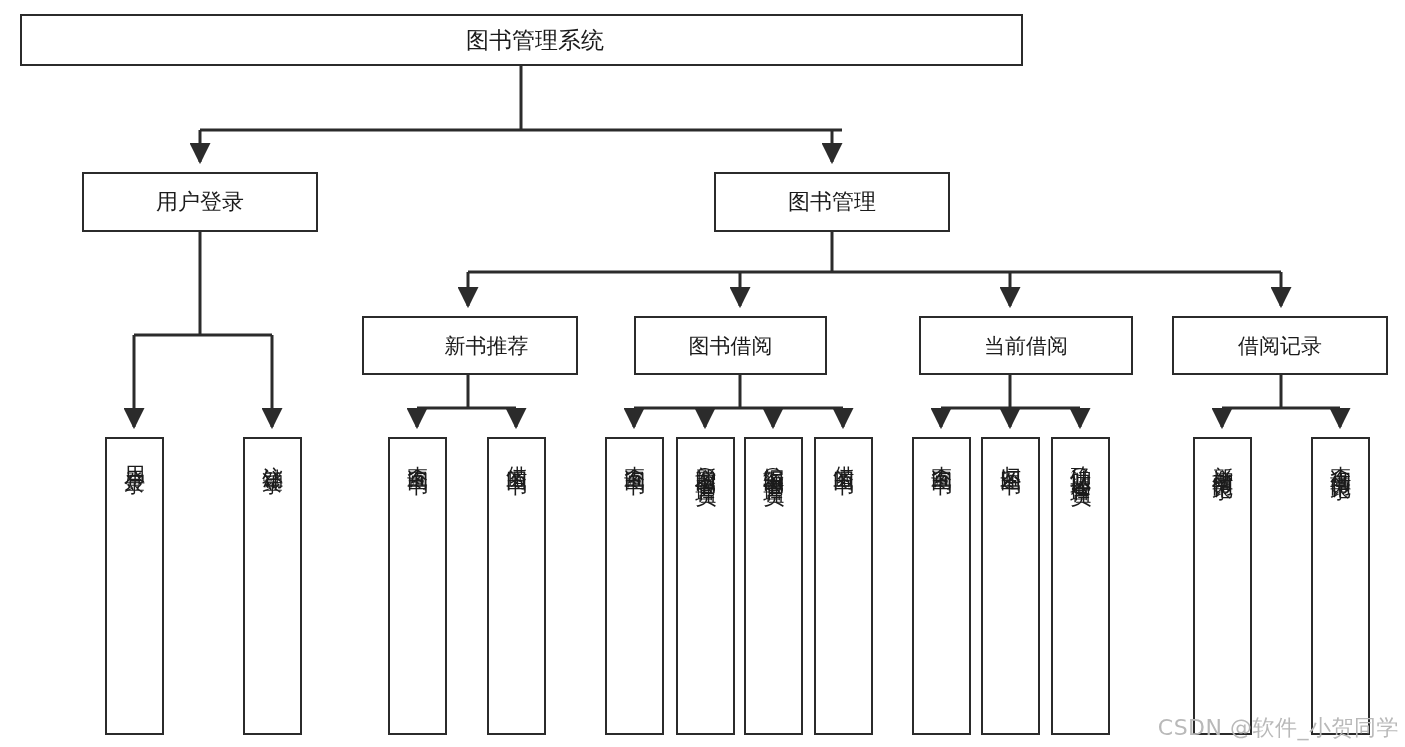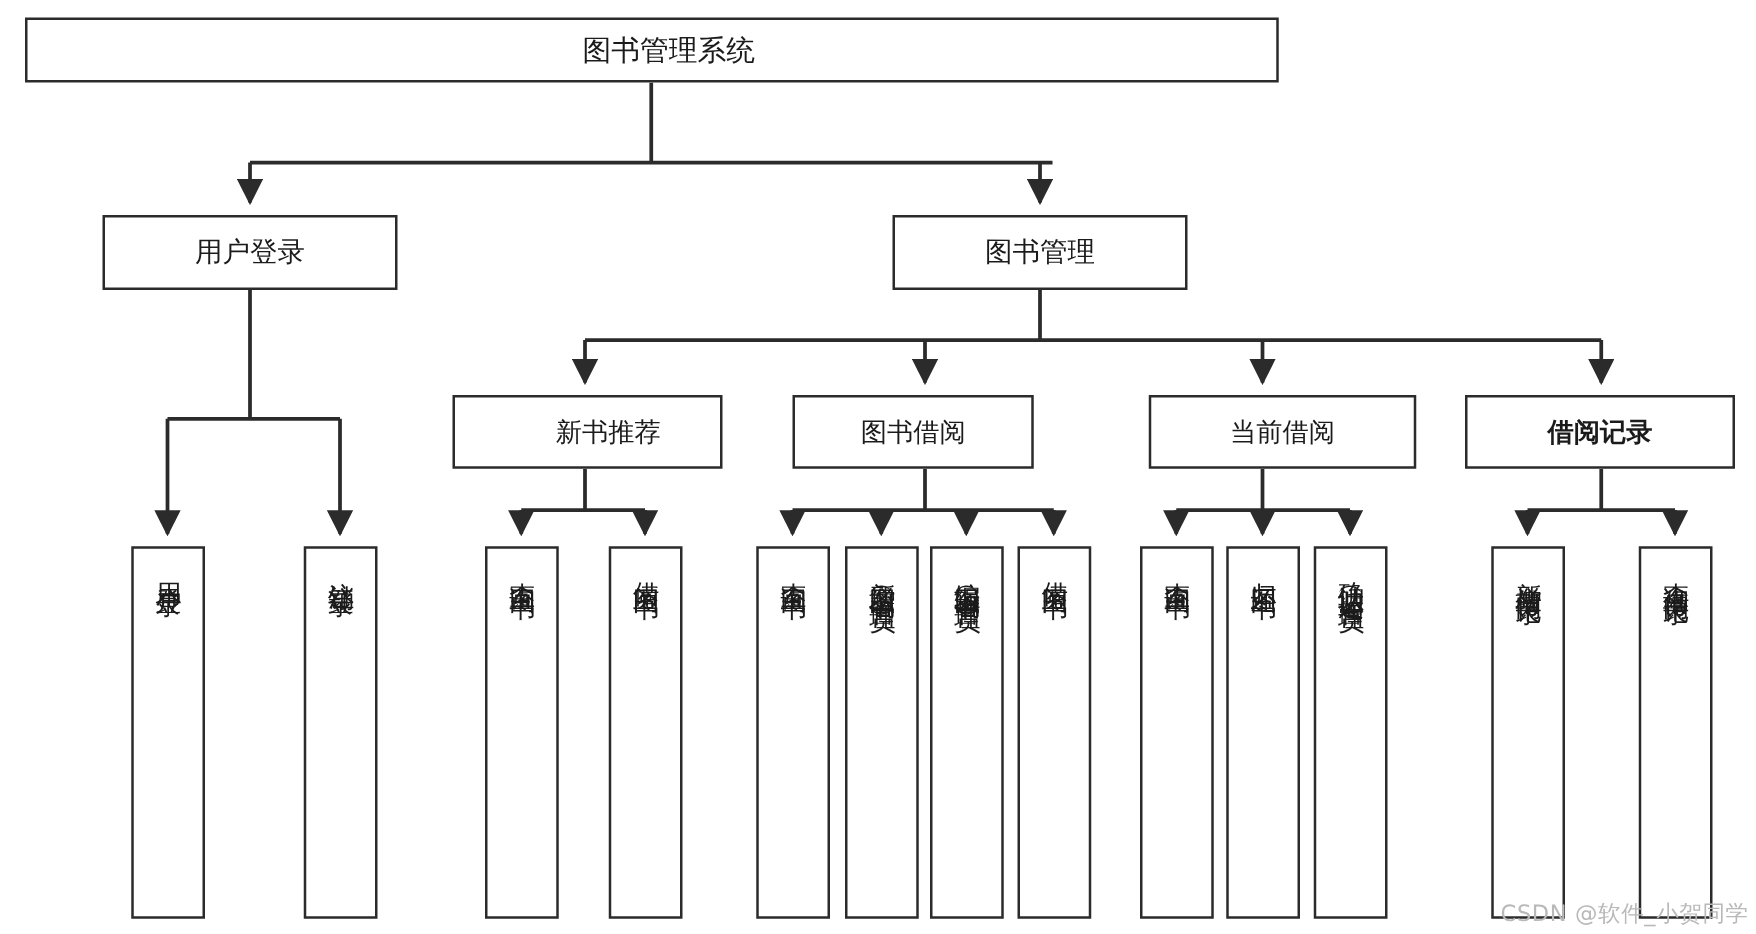--- a/index.html
+++ b/index.html
@@ -57,21 +57,21 @@
   .vtext {
     writing-mode: vertical-rl;
     text-orientation: upright;
     letter-spacing: 3px;
     white-space: nowrap;
   }
   .watermark {
     position: absolute;
     right: 6px;
     bottom: 4px;
-    font-size: 18px;
+    font-size: 22px;
     color: #b9b9b9;
     letter-spacing: 0.5px;
     white-space: nowrap;
   }
 </style>
 </head>
 <body>
 
 <div id="canvas">
 
@@ -138,21 +138,21 @@
 
   <div class="node lvl3" style="left:362px; top:316px; width:216px; height:59px;padding-left:33px;">
     <span>新书推荐</span>
   </div>
   <div class="node lvl3" style="left:634px; top:316px; width:193px; height:59px;">
     <span>图书借阅</span>
   </div>
   <div class="node lvl3" style="left:903px; top:316px; width:214px; height:59px;margin-left:16px;">
     <span>当前借阅</span>
   </div>
-  <div class="node lvl3" style="left:1172px; top:316px; width:216px; height:59px;font-weight:bold;">
+  <div class="node lvl3" style="left:1172px; top:316px; width:216px; height:59px;">
     <span>借阅记录</span>
   </div>
 
   <div class="node leaf" style="left:105px; top:437px; width:59px; height:298px;">
     <span class="vtext">用户登录</span>
   </div>
   <div class="node leaf" style="left:243px; top:437px; width:59px; height:298px;">
     <span class="vtext">注销登录</span>
   </div>
 

